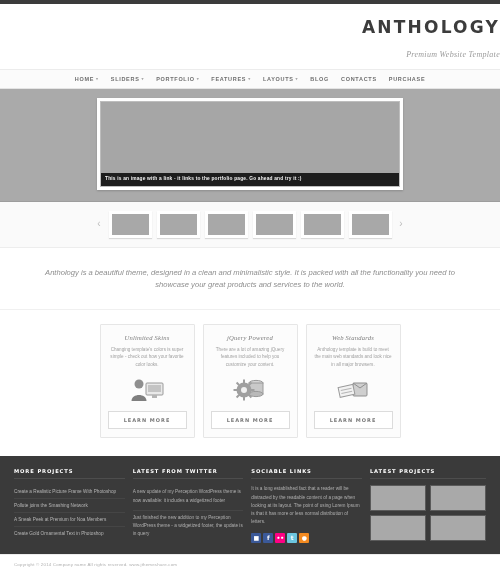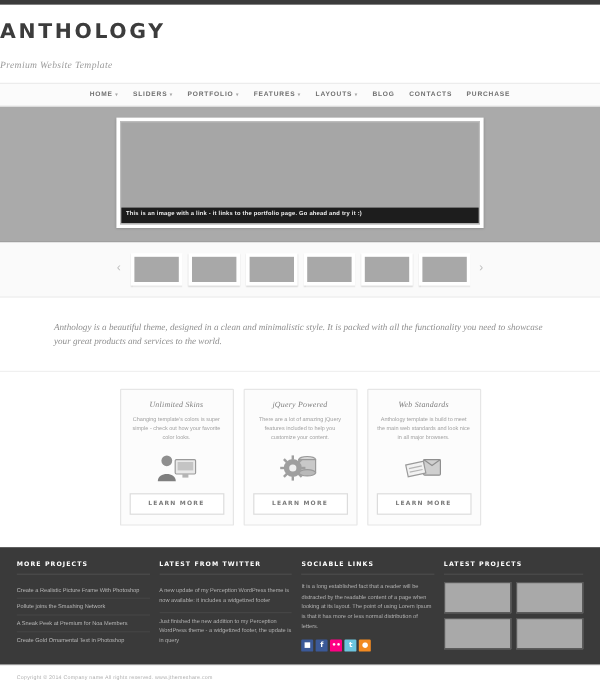--- a/index.html
+++ b/index.html
@@ -11,21 +11,21 @@
   }
   body { position: relative; }
 
   
   .topbar { height: 4px; background: #3b3b3b; width: 100%; }
 
   
   .header {
     background: #ffffff;
     padding: 14px 0 10px 0;
-    text-align: left;
+    text-align: right;
   }
   .logo {
     font-family: "DejaVu Sans", sans-serif;
     font-size: 17px;
     font-weight: bold;
     letter-spacing: 2.2px;
     color: #3c3c3c;
     line-height: 1.1;
   }
   .tagline {
@@ -112,21 +112,22 @@
     background: #ffffff;
     padding: 3px;
     box-shadow: 0 1px 1px rgba(0,0,0,.13);
     cursor: pointer;
   }
   .thumb i { display: block; width: 100%; height: 100%; background: #a8a8a8; }
 
   
   .intro {
     padding: 19px 45px 17px 45px;
-    font-family: Liberation Serif, serif;
+    text-align: center;
+    font-family: Liberation Sans, sans-serif;
     font-style: italic;
     font-size: 7.6px;
     line-height: 1.65;
     color: #8e8e8e;
     border-bottom: 1px solid #f0f0f0;
   }
 
   
   .features {
     display: flex; justify-content: center; gap: 8px;

